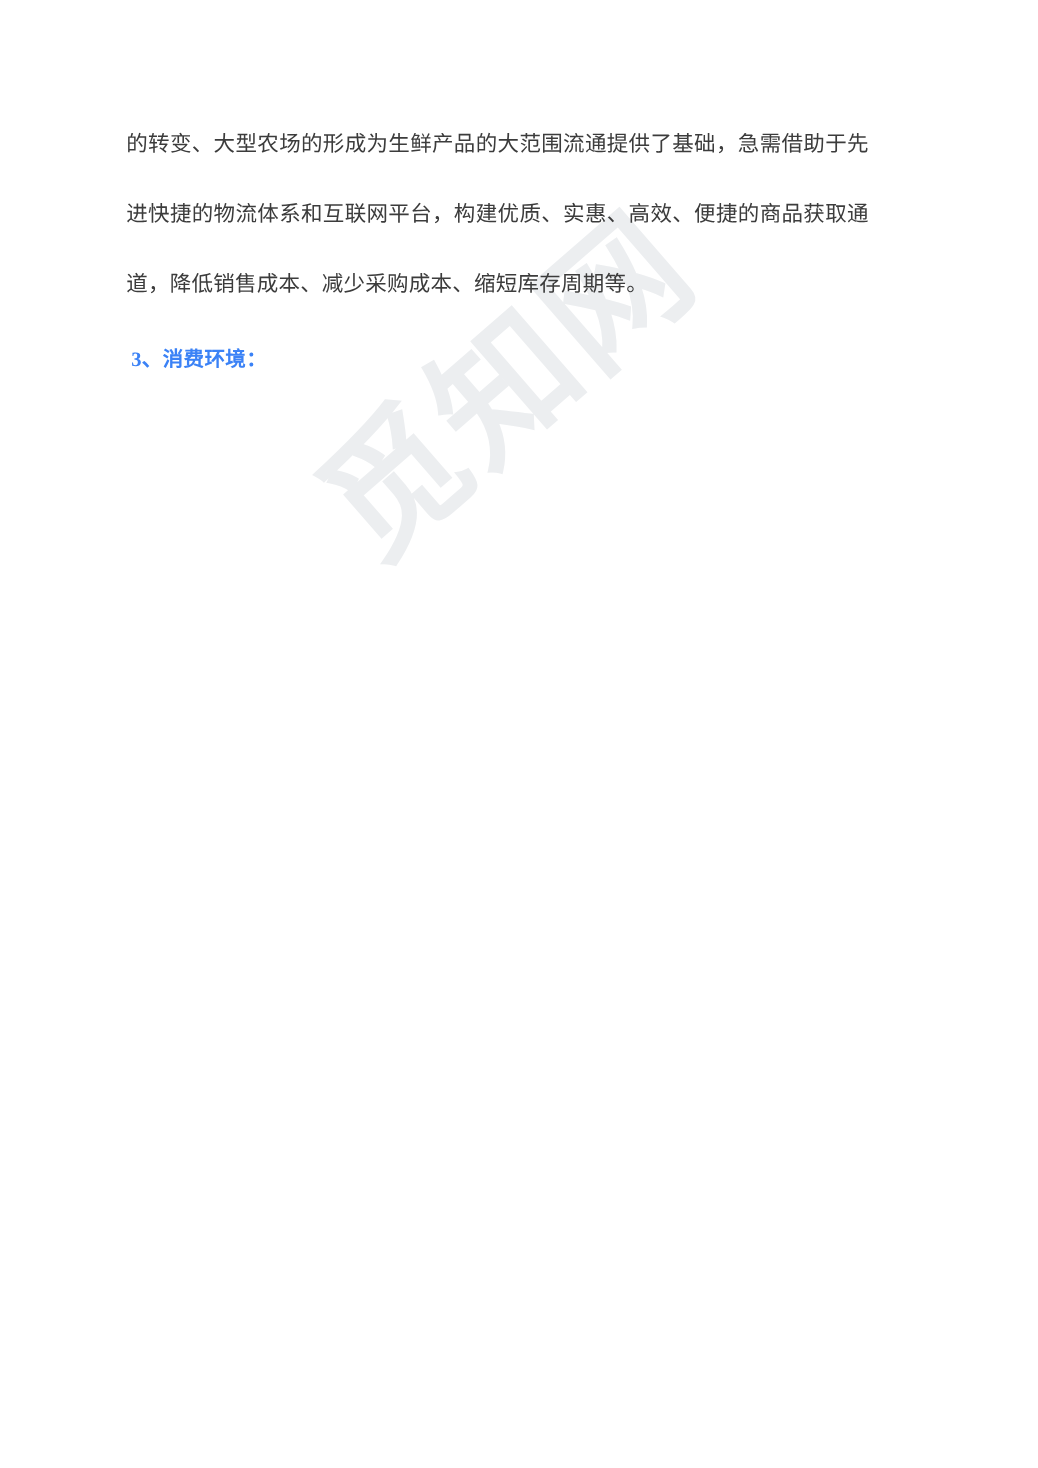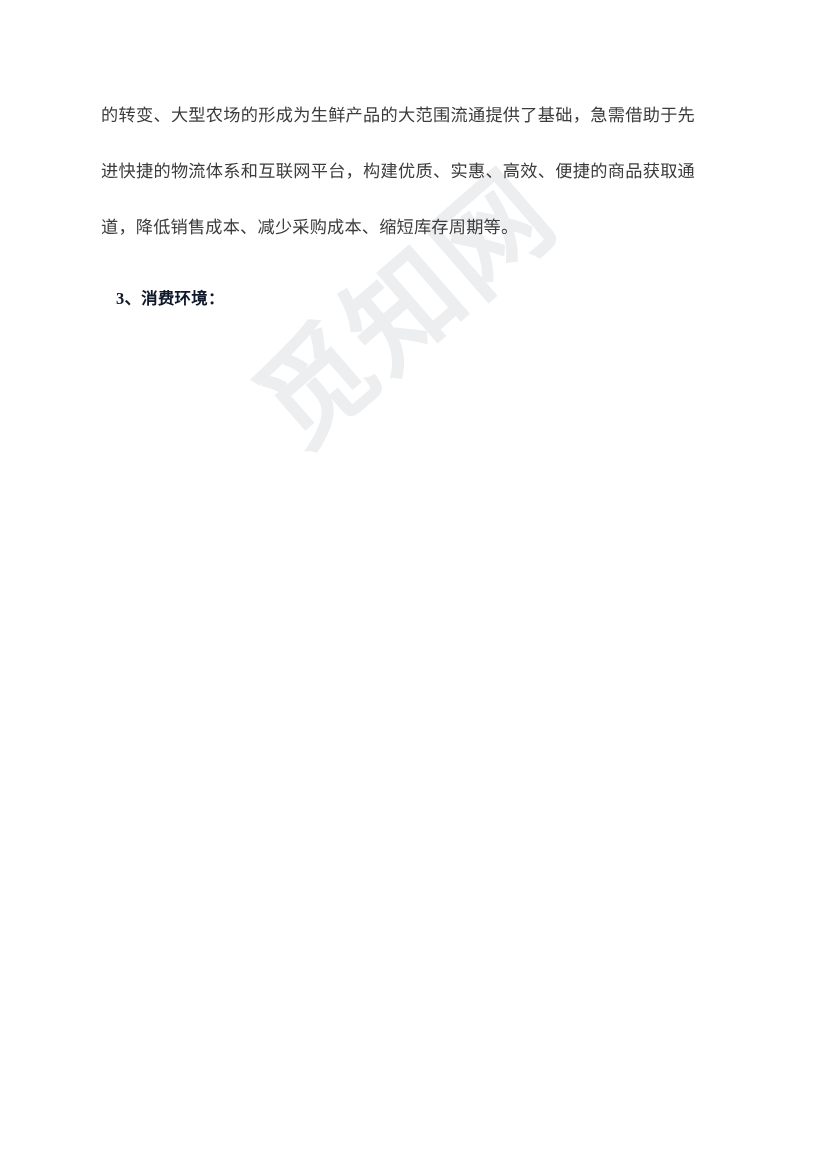--- a/index.html
+++ b/index.html
@@ -59,22 +59,22 @@
     color: #3c3c3c;
     font-size: 17.2px;
     line-height: 56px;
     text-align: justify;
     text-justify: inter-ideograph;
     text-align-last: left;
     letter-spacing: 0.2px;
   }
 
   .heading {
-    margin: 15px;
-    color: #0f172a;
+    margin: 4px;
+    color: #3b82f6;
     font-size: 16.4px;
     line-height: 56px;
     font-weight: 700;
     letter-spacing: 0.3px;
     text-align: left;
   }
 </style>
 </head>
 <body>
 

